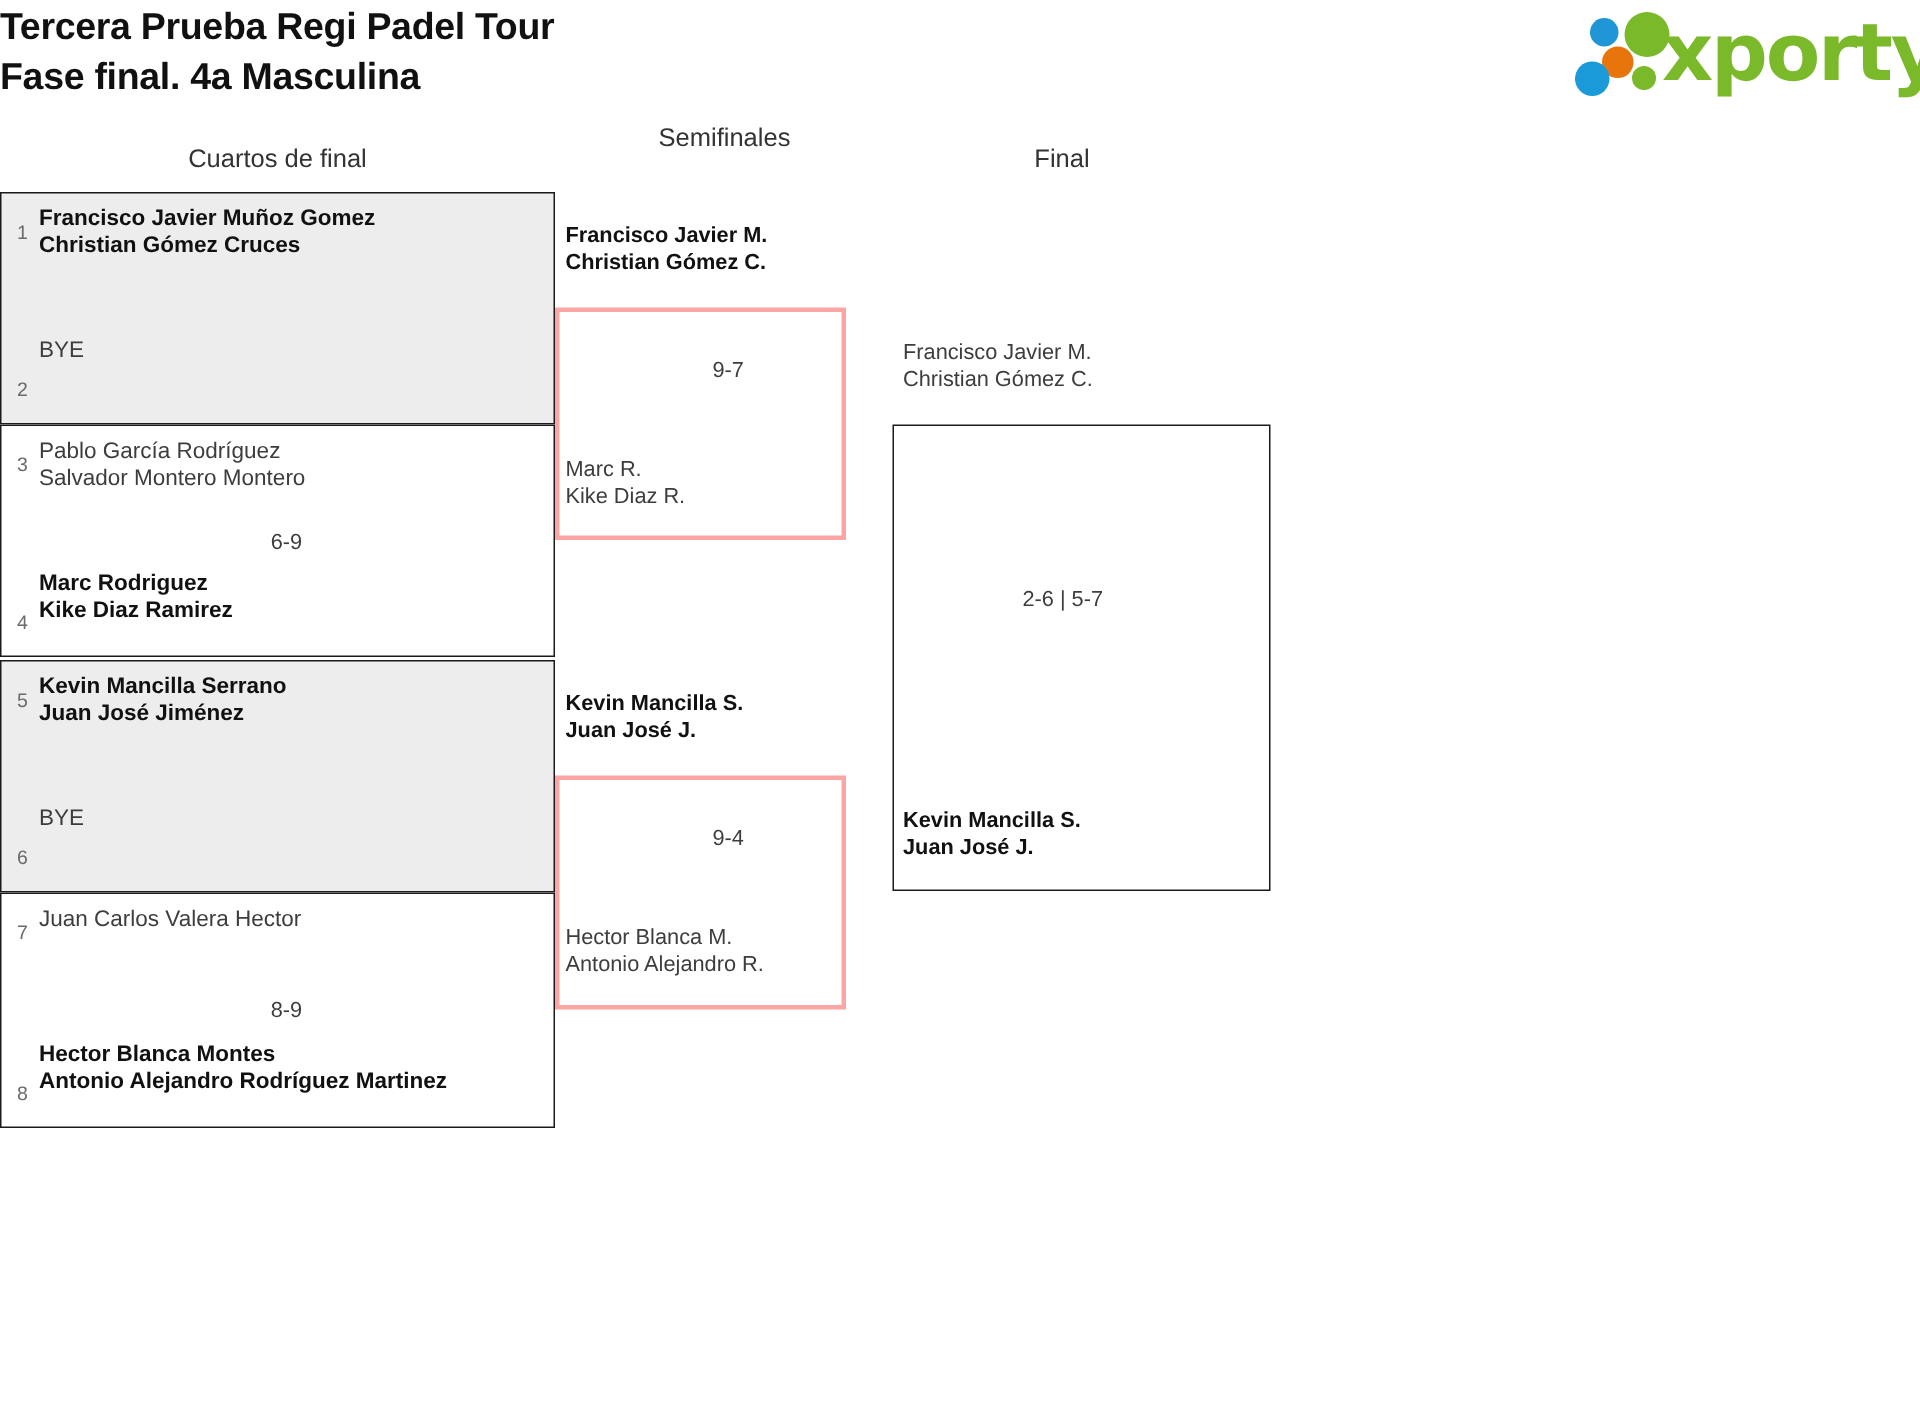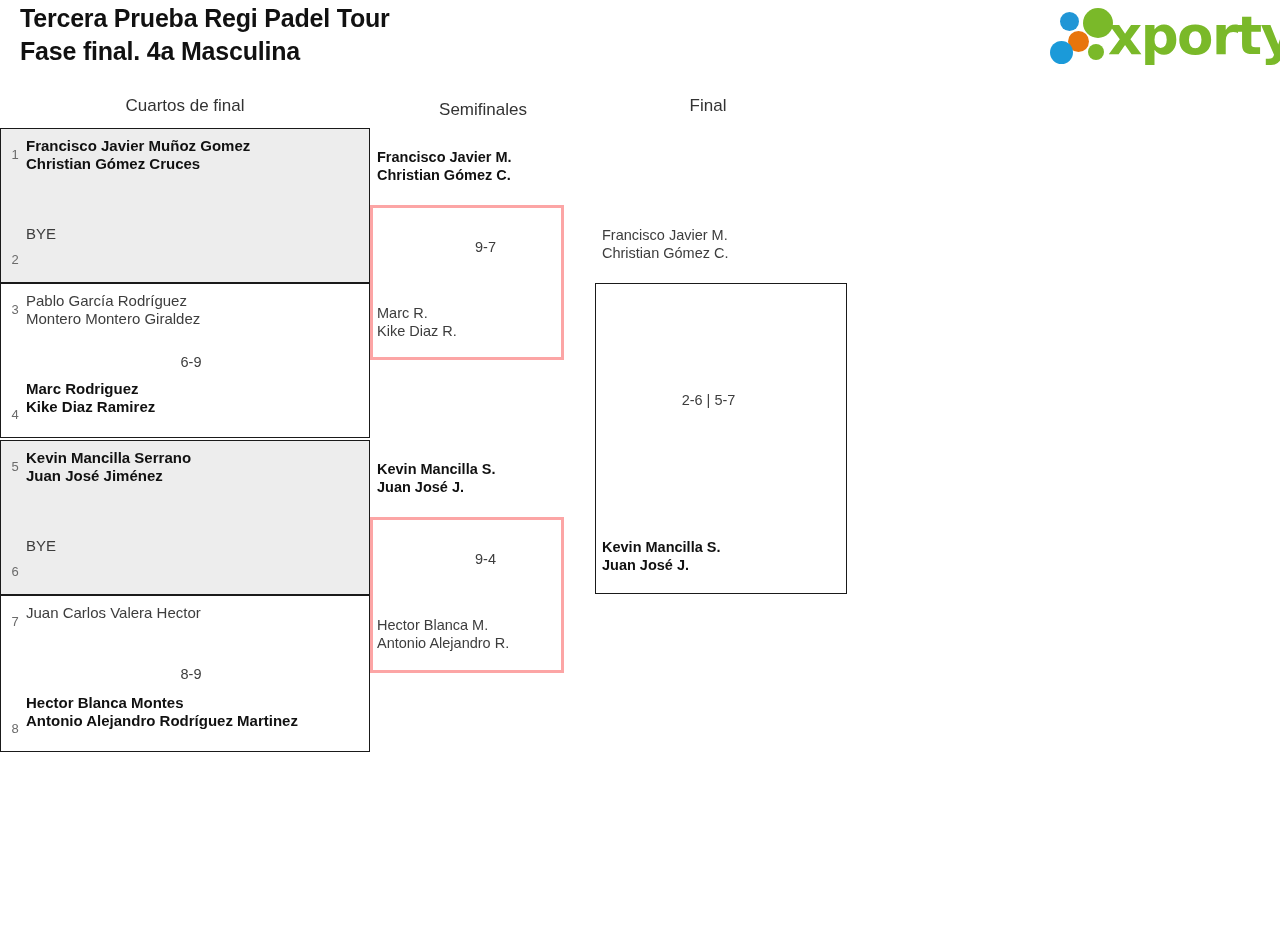--- a/index.html
+++ b/index.html
@@ -7,21 +7,21 @@
     width: 1280px; height: 949px;
     background: #ffffff;
     font-family: "Liberation Sans", sans-serif;
     color: #1a1a1a;
     overflow: hidden;
   }
   #root { position: relative; width: 1280px; height: 949px; }
 
   
   .title-block {
-    position: absolute; left: 0; top: 2px; width: 700px; margin-left: 20px;
+    position: absolute; left: 0; top: 2px; width: 700px;
   }
   .title-line {
     font-size: 25px; font-weight: bold; line-height: 33px;
     letter-spacing: -0.2px; color: #111111; white-space: nowrap;
   }
 
   
   .logo { position: absolute; left: 1050px; top: 8px; width: 226px; height: 58px; }
   .logo-dots { position: absolute; left: 0; top: 0; width: 62px; height: 56px; }
   .dot { position: absolute; border-radius: 50%; }
@@ -36,21 +36,21 @@
     letter-spacing: -1.5px; line-height: 60px;
     font-family: "DejaVu Sans", sans-serif;
   }
 
   
   .col-head {
     position: absolute; font-size: 17px; color: #333333;
     text-align: center; white-space: nowrap;
   }
   .col-head.h1 { left: 100px; top: 96px; width: 170px; }
-  .col-head.h2 { left: 398px; top: 100px; width: 170px; }
+  .col-head.h2 { left: 398px; top: 82px; width: 170px; }
   .col-head.h3 { left: 623px; top: 96px; width: 170px; }
 
   
   .bracket { position: absolute; left: 0; top: 0; width: 1280px; height: 949px; }
 
   
   .r1 {
     position: absolute; left: 0; width: 370px; height: 155px;
     border: 1px solid #1a1a1a;
   }
@@ -168,21 +168,21 @@
       <div class="team bot">
         <span class="ln">BYE</span>
         <span class="ln"></span>
       </div>
     </div>
 
     <div class="r1 m2 plain">
       <div class="seed top">3</div>
       <div class="team top">
         <span class="ln">Pablo García Rodríguez</span>
-        <span class="ln">Montero Montero Giraldez</span>
+        <span class="ln">Salvador Montero Montero</span>
       </div>
       <div class="score-r1">6-9</div>
       <div class="seed bot">4</div>
       <div class="team bot win">
         <span class="ln">Marc Rodriguez</span>
         <span class="ln">Kike Diaz Ramirez</span>
       </div>
     </div>
 
     <div class="r1 m3 shade">

